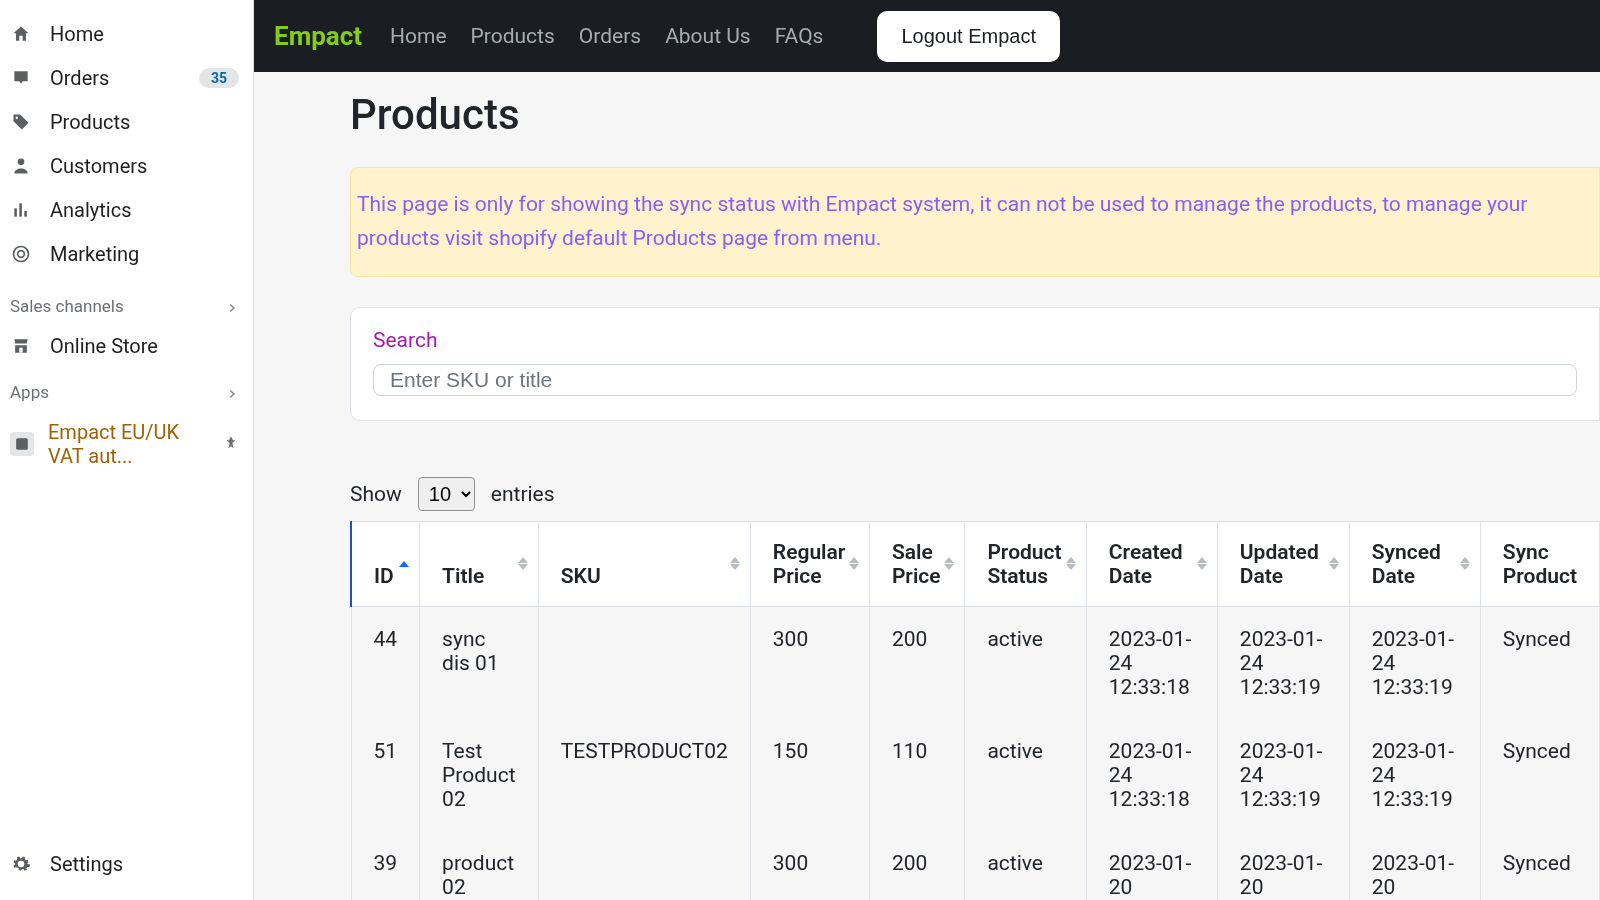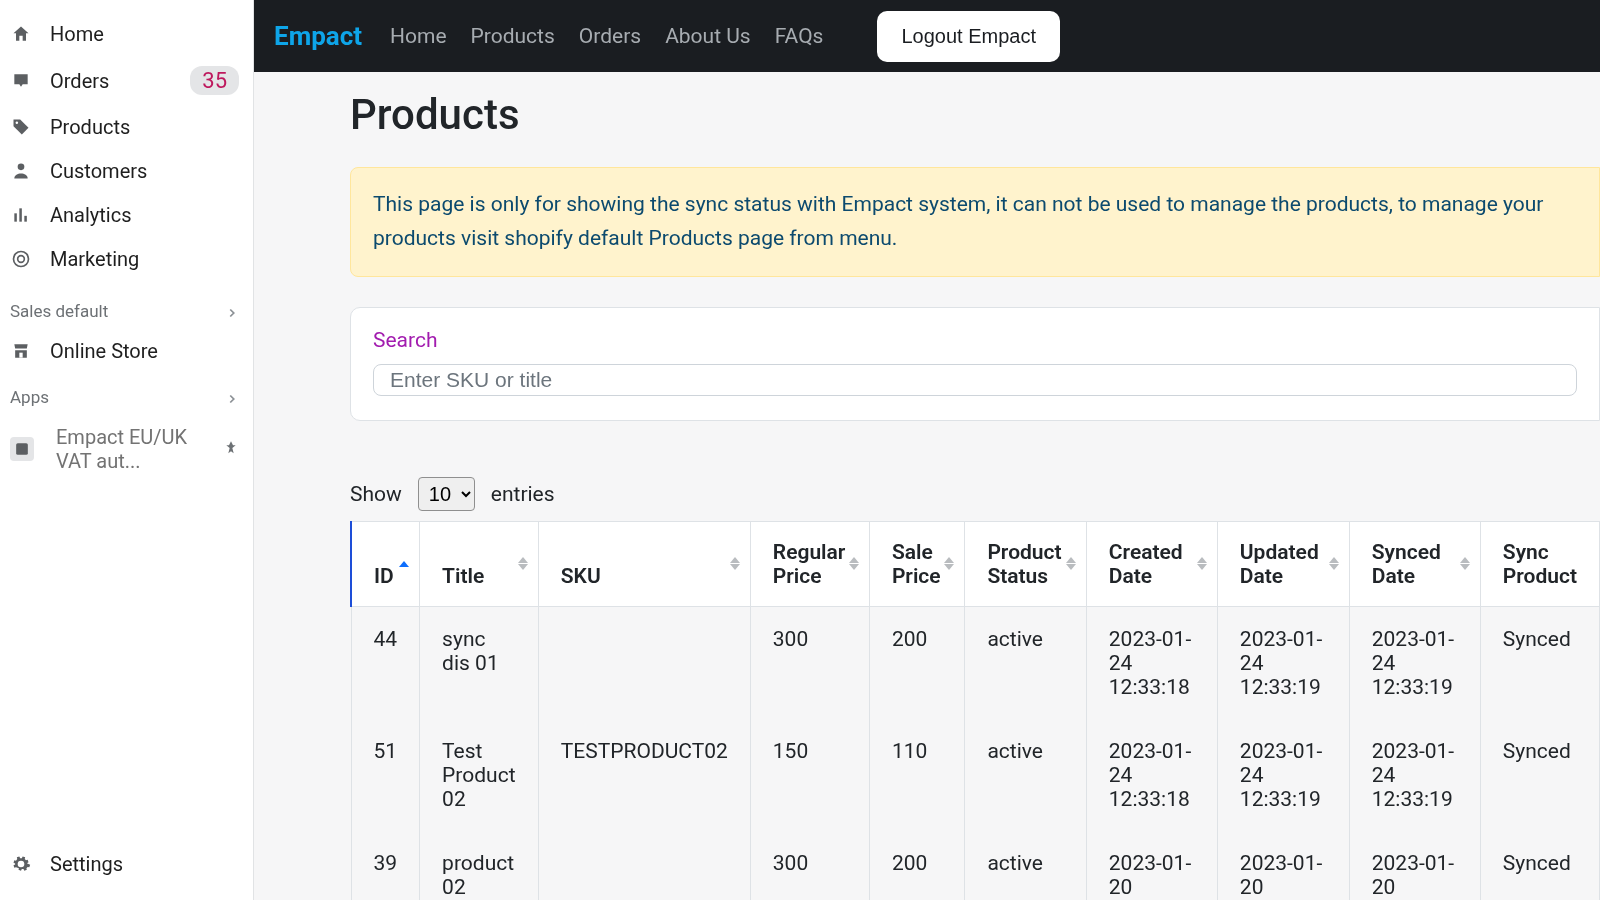--- a/index.html
+++ b/index.html
@@ -33,42 +33,42 @@
   cursor: pointer;
 }
 .nav-item .icon {
   width: 22px; height: 22px;
   display: inline-flex; align-items: center; justify-content: center;
   color: #5c5f62;
 }
 .nav-item .label { flex: 1; }
 .nav-badge {
   background: #e4e5e7;
-  color: #be185d;
+  color: #0369a1;
   border-radius: 12px;
   padding: 2px 12px;
-  font-size: 22px;
-  font-weight: 400;
+  font-size: 14px;
+  font-weight: 700;
 }
 .section-header {
   display: flex;
   align-items: center;
   justify-content: space-between;
   padding: 14px 14px 8px 10px;
   font-size: 17px;
   color: #6d7175;
 }
 .chevron {
   width: 14px; height: 14px;
   color: #8c9196;
 }
 .nav-item.app-item {
-  color: #737373;
+  color: #a16207;
   font-weight: 400;
-  gap: 22px;
+  gap: 14px;
 }
 .nav-item.app-item .icon {
   width: 24px; height: 24px;
   background: #e4e5e7;
   border-radius: 4px;
   color: #5c5f62;
 }
 .pin-icon { color: #6d7175; }
 .sidebar-spacer { flex: 1; }
 
@@ -78,21 +78,21 @@
 
 .topnav {
   background: #1a1d21;
   height: 74px;
   display: flex;
   align-items: center;
   padding: 0 20px;
   gap: 28px;
 }
 .brand {
-  color: #0ea5e9;
+  color: #84cc16;
   font-size: 26px;
   font-weight: 700;
   text-align: center;
 }
 .topnav-links { display: flex; gap: 24px; }
 .topnav-link {
   color: #a7acb1;
   font-size: 21px;
   cursor: pointer;
 }
@@ -114,23 +114,23 @@
 }
 .page-title {
   font-size: 42px;
   font-weight: 500;
   color: #212529;
   margin-bottom: 28px;
 }
 .alert {
   background: #fff3cd;
   border: 1px solid #ffe69c;
-  color: #0c4a6e;
+  color: #8b5cf6;
   border-radius: 8px 0 0 8px;
-  padding: 20px 22px;
+  padding: 20px 6px;
   font-size: 21px;
   line-height: 1.6;
   margin-bottom: 30px;
 }
 .search-card {
   background: #fff;
   border: 1px solid #dee2e6;
   border-radius: 10px 0 0 10px;
   padding: 20px 22px 24px;
   margin-bottom: 56px;
@@ -281,21 +281,21 @@
               <circle cx="12" cy="12" r="9"></circle>
               <circle cx="12" cy="12" r="4"></circle>
             </svg>
         </span>
         <span class="label">Marketing</span>
       </div>
 
     </div>
 
     <div class="section-header">
-      <span>Sales default</span>
+      <span>Sales channels</span>
       <span class="chevron">
         <svg viewBox="0 0 24 24" fill="none" stroke="currentColor" stroke-width="3">
             <path d="M9 6l6 6-6 6"></path>
           </svg>
       </span>
     </div>
 
     <div class="nav-item">
       <span class="icon">
         <svg viewBox="0 0 24 24" fill="currentColor">

